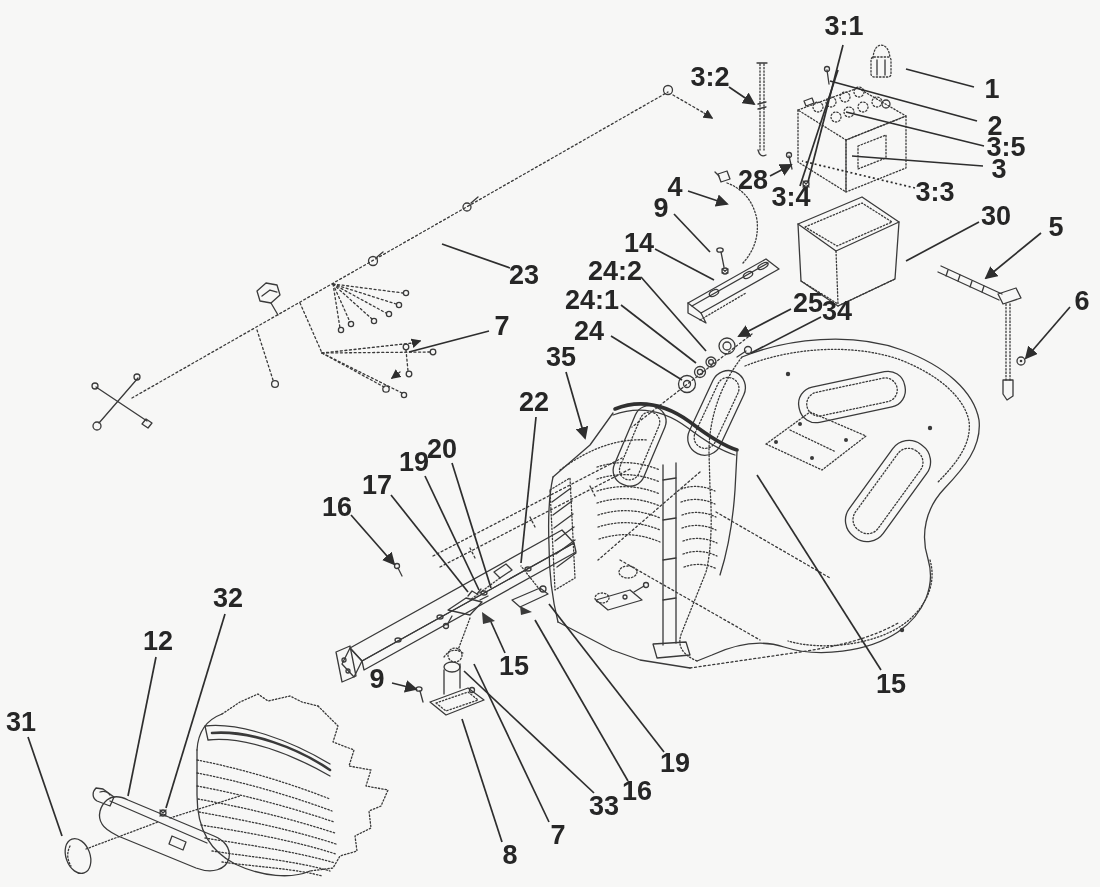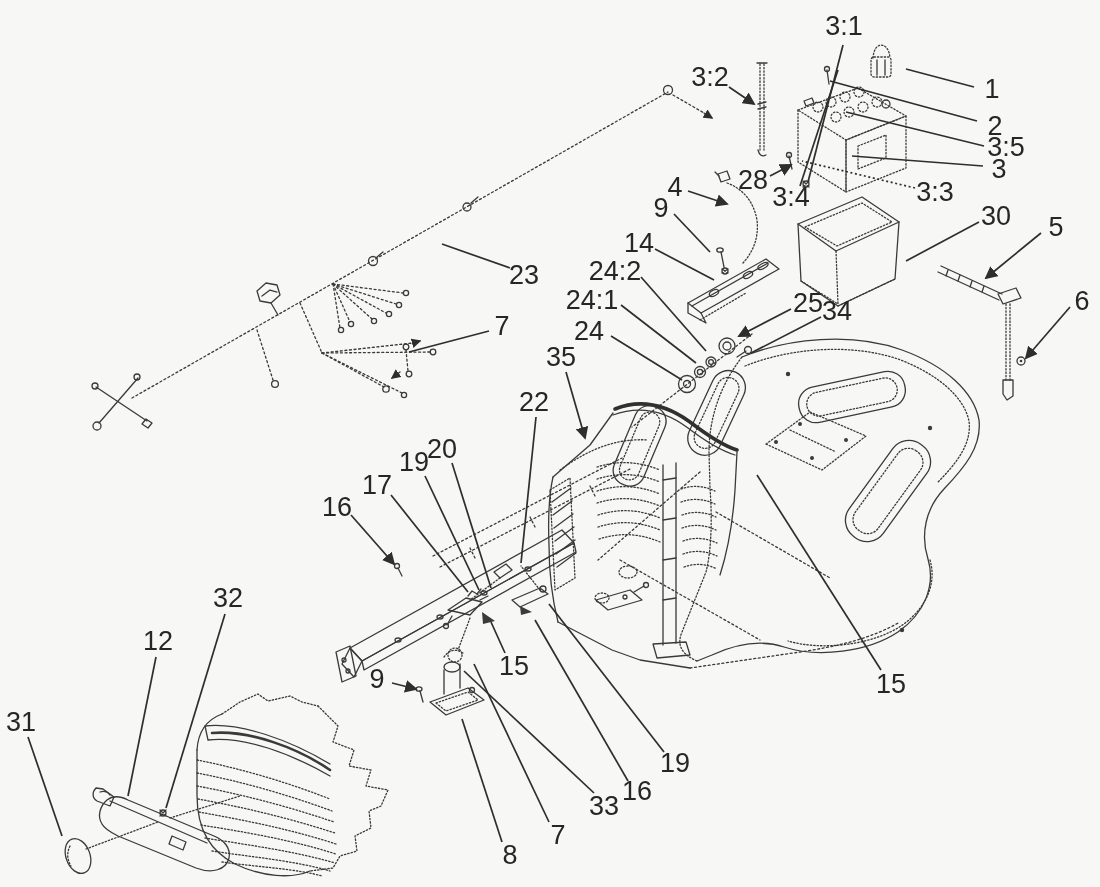--- a/index.html
+++ b/index.html
@@ -1,17 +1,17 @@
 <!DOCTYPE html>
 <html><head>
 <meta charset="utf-8">
 <style>
   html,body{margin:0;padding:0;}
   body{font-family:"Liberation Sans",sans-serif;}
-  .stage{position:relative;width:1100px;height:887px;background:#f7f7f6;overflow:hidden;}
+  .stage{position:relative;width:1100px;height:887px;background:#f7f7f6;overflow:hidden;font-weight:bold;}
   svg{position:absolute;left:0;top:0;}
   .ln{fill:none;stroke:#3a3a3a;stroke-width:1.3;stroke-linecap:round;stroke-linejoin:round;}
   .ln2{fill:none;stroke:#3a3a3a;stroke-width:2.6;stroke-linecap:round;stroke-linejoin:round;}
   .th{fill:none;stroke:#303030;stroke-width:3.6;stroke-linecap:round;}
   .dt{stroke-dasharray:2 2.6;}
   .dt2{stroke-dasharray:1.4 2;}
   .fl{fill:#3a3a3a;stroke:none;}
   .lead{fill:none;stroke:#2e2e2e;stroke-width:1.7;}
   text.callout{font-family:"Liberation Sans",sans-serif;fill:#262626;}
 </style>

